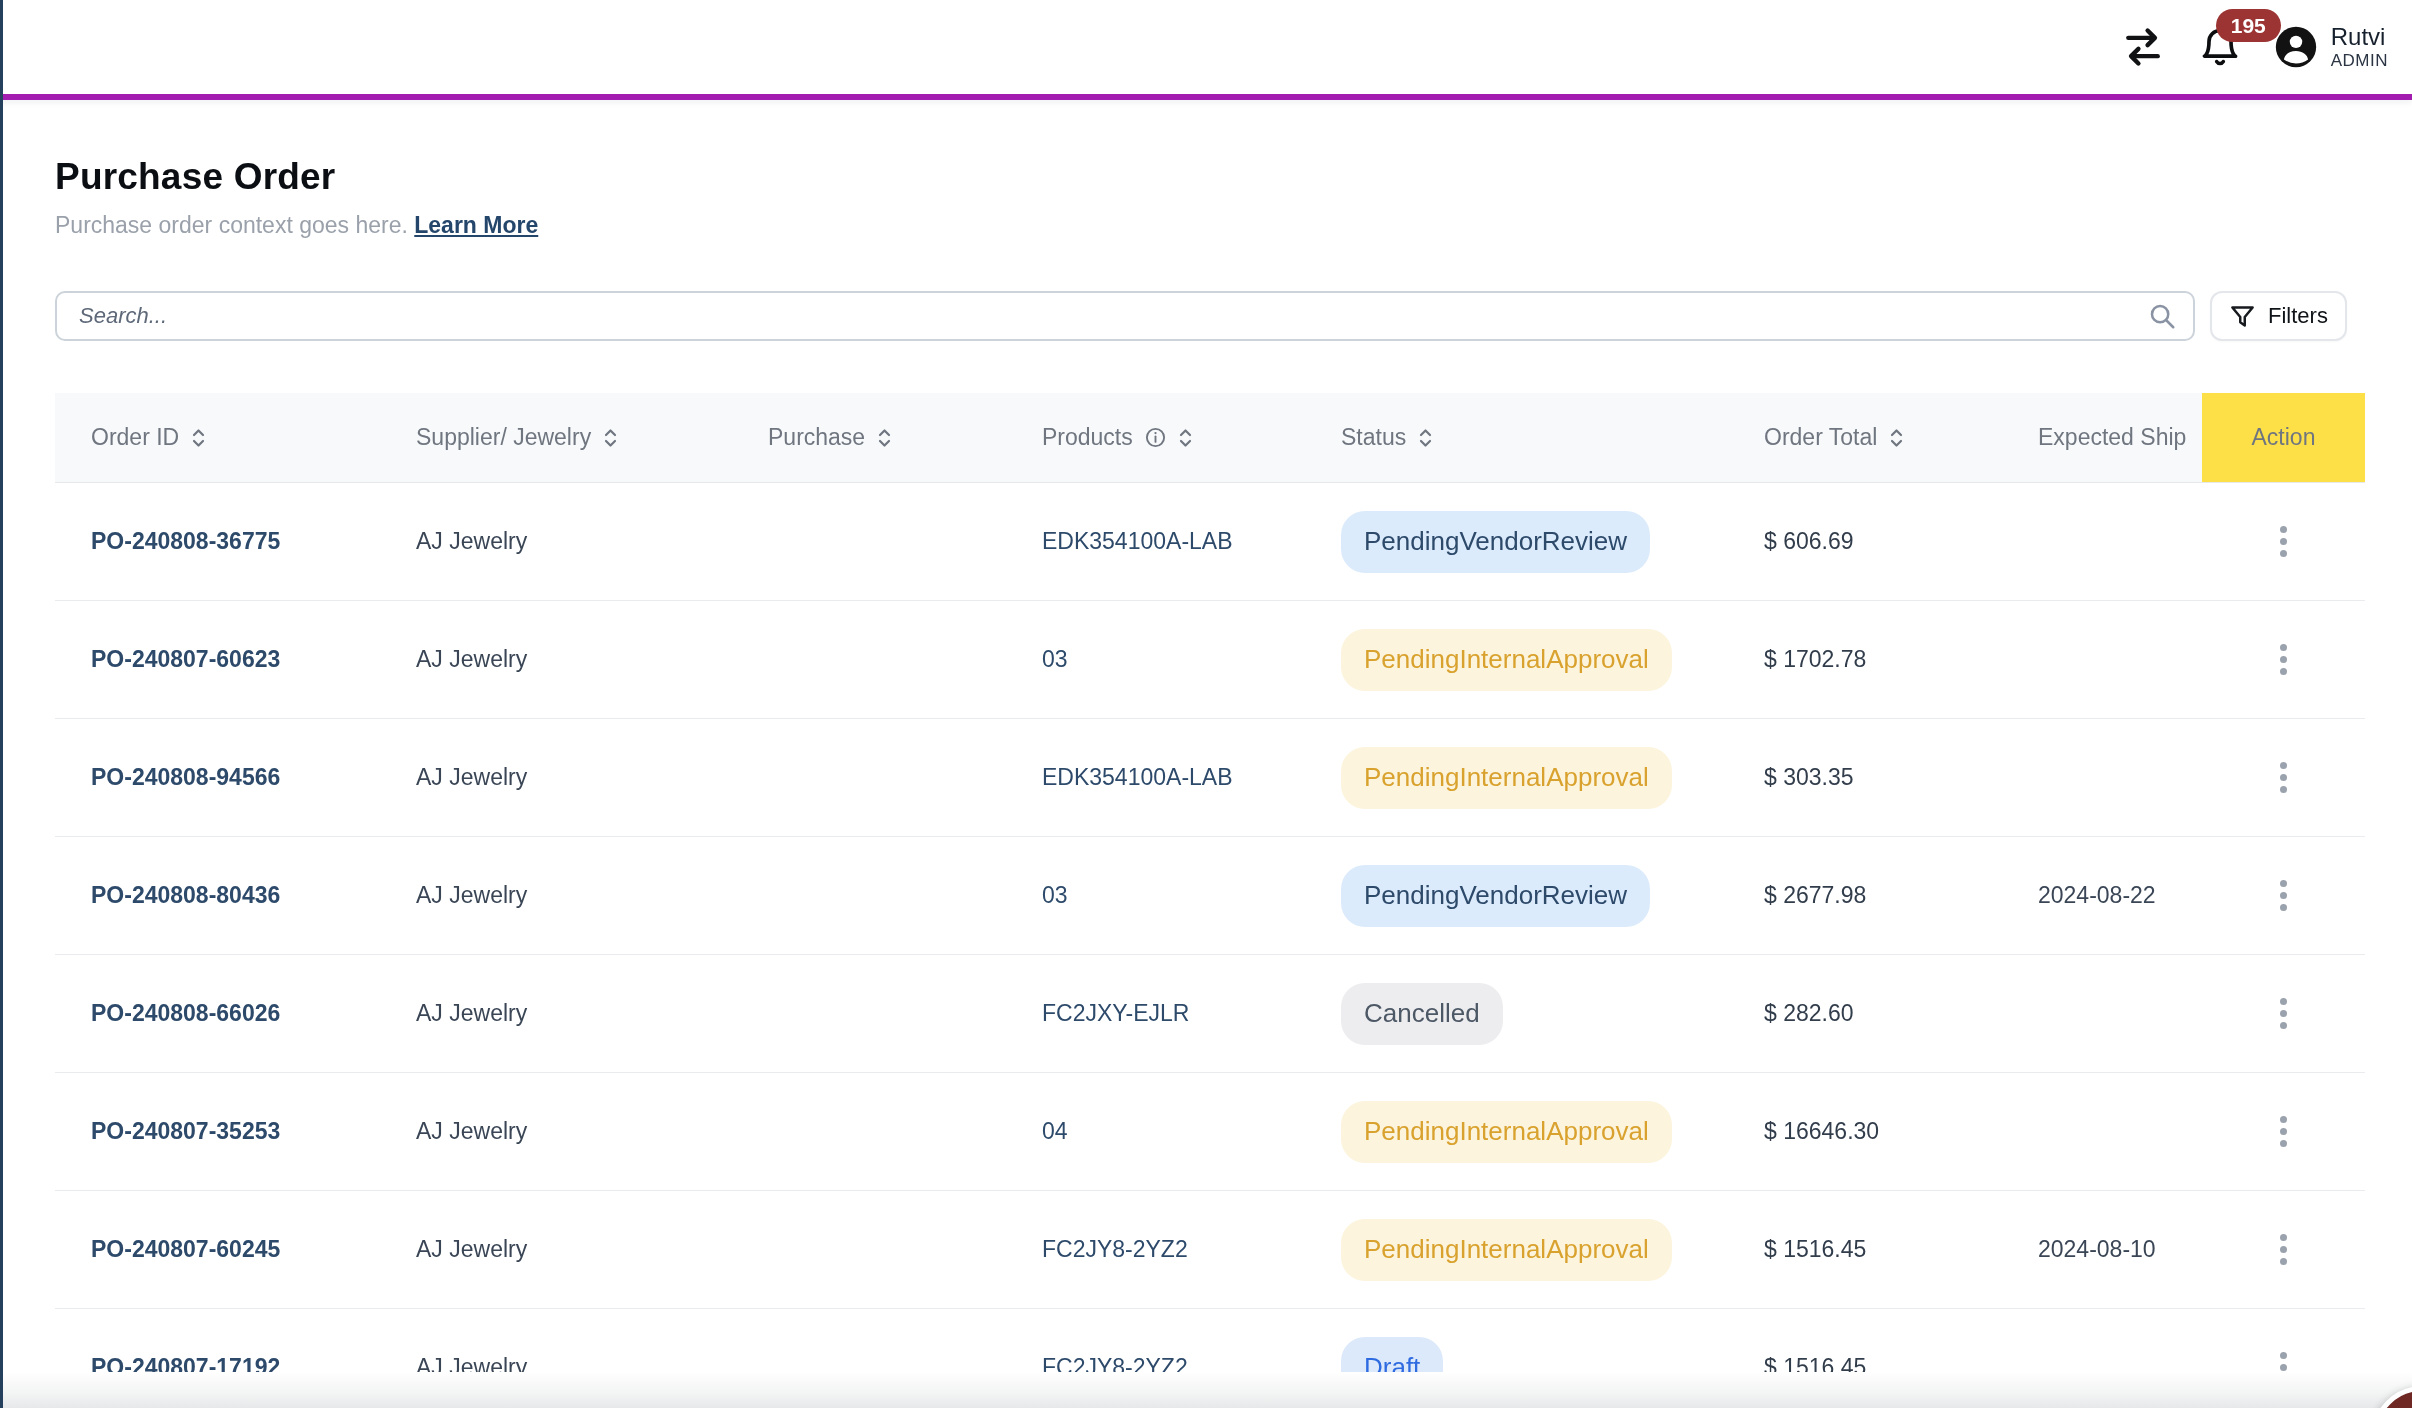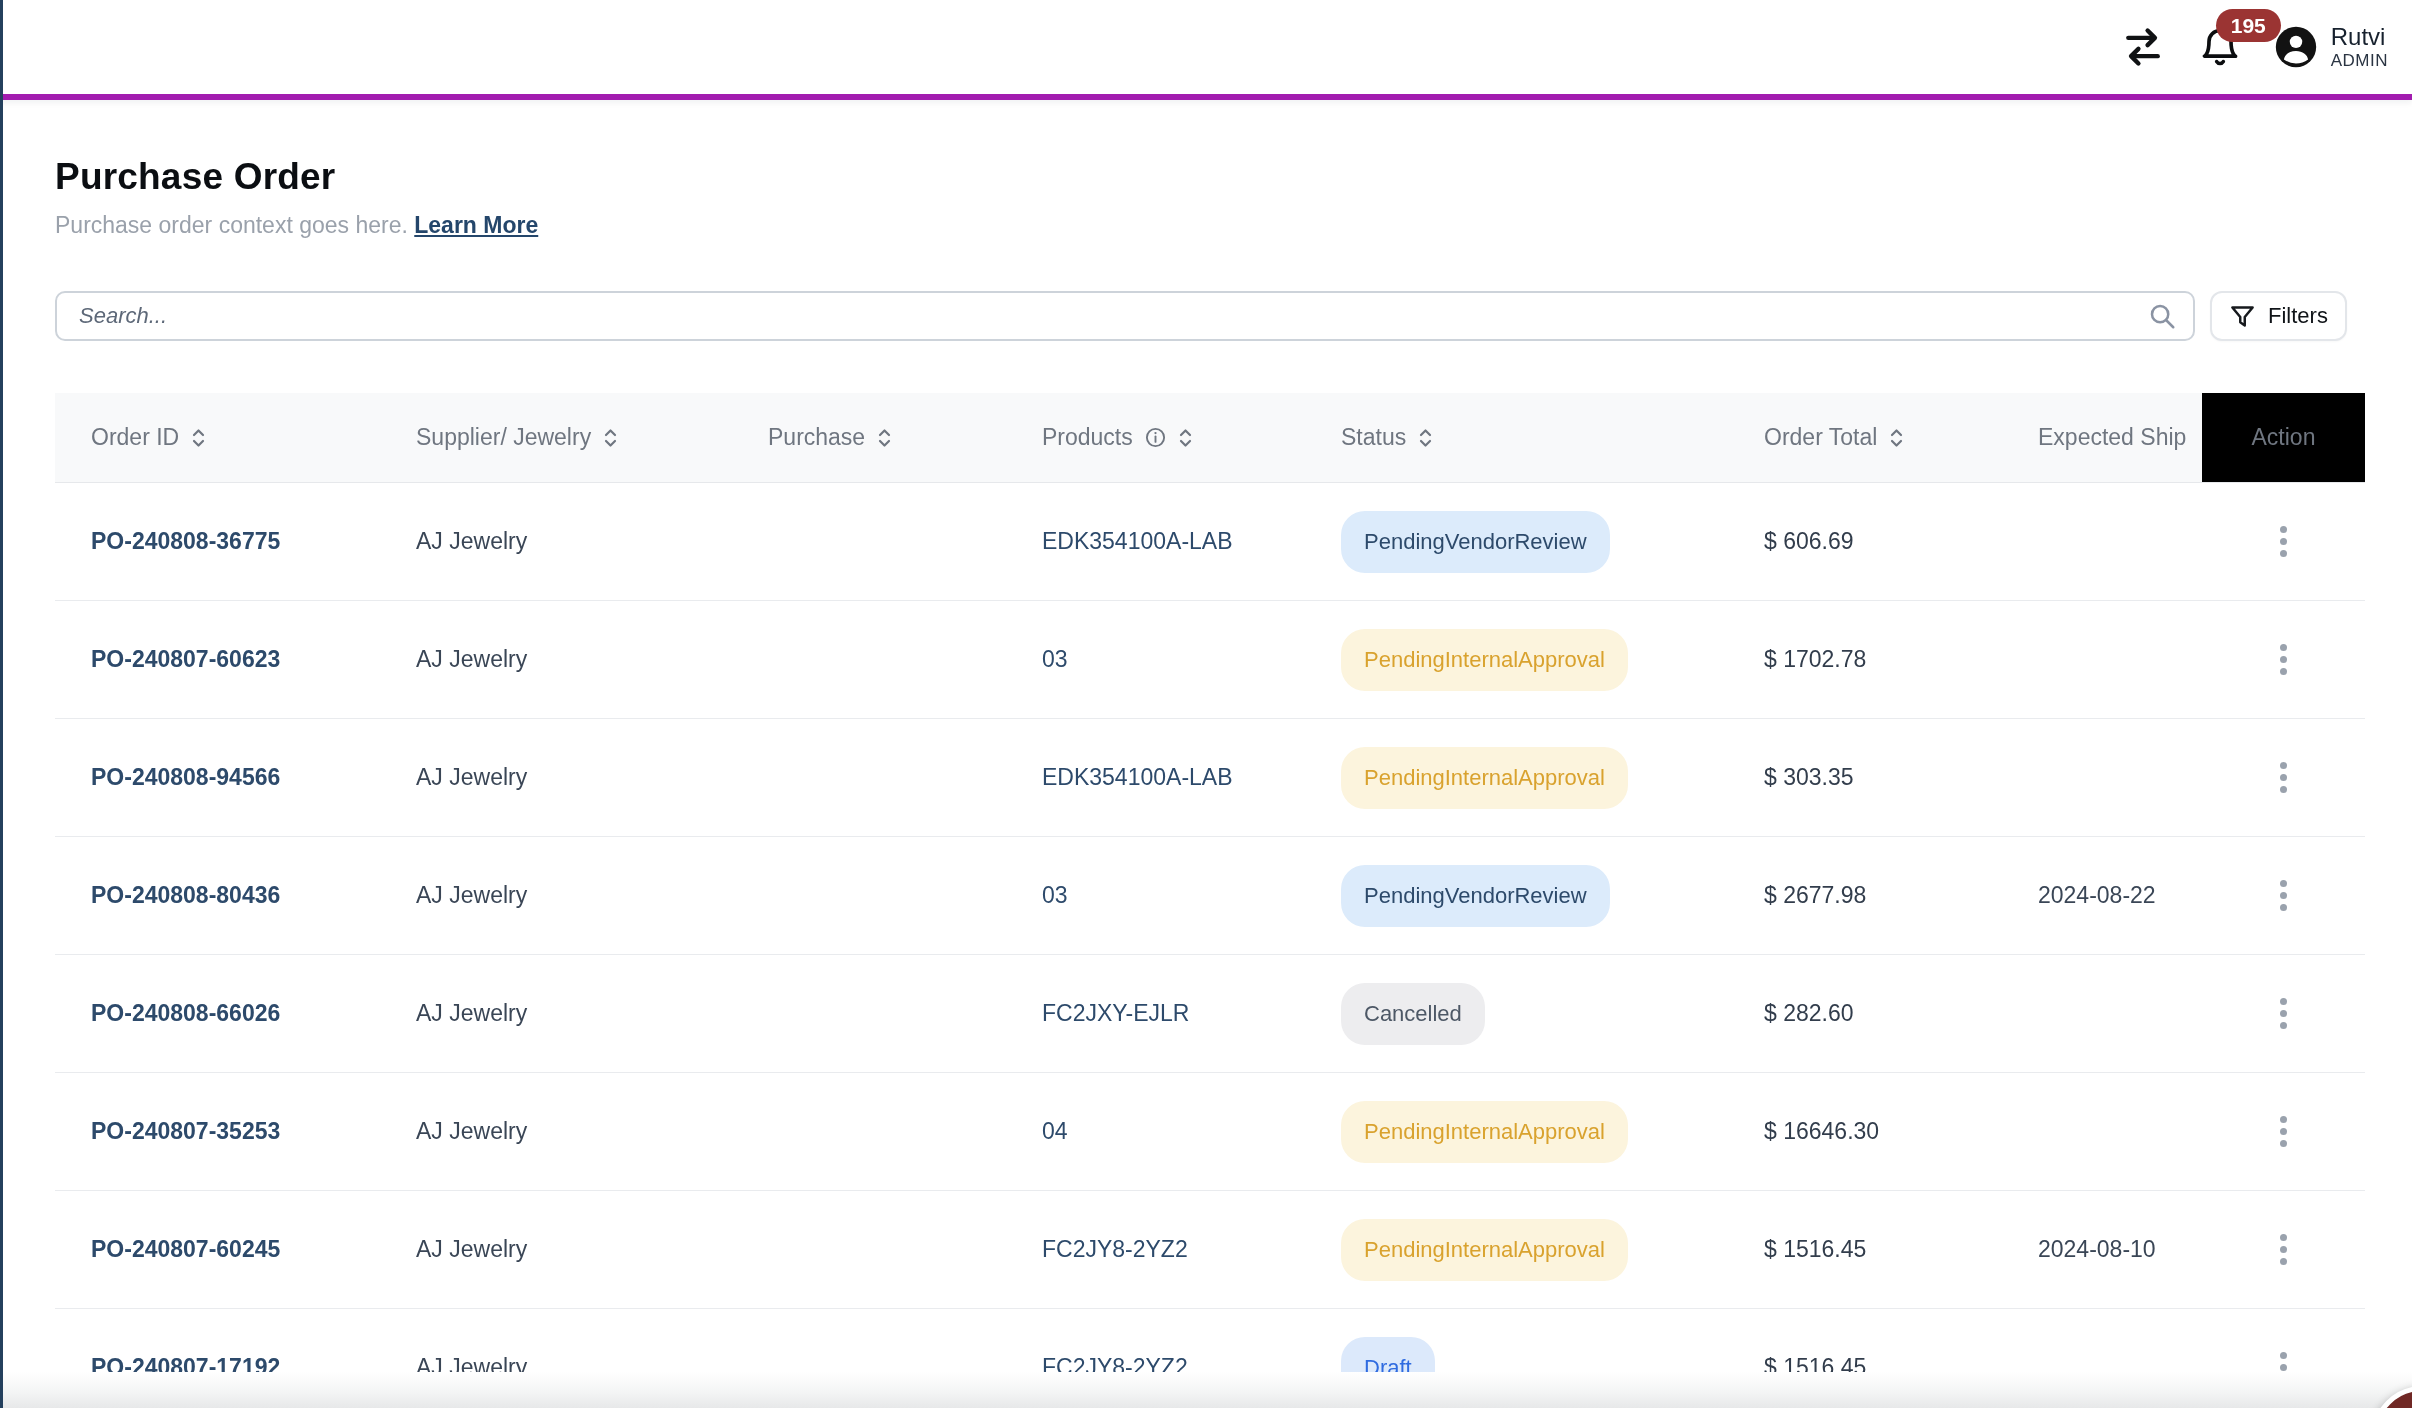--- a/index.html
+++ b/index.html
@@ -41,29 +41,29 @@
                  display:flex; align-items:center; justify-content:center; gap:12px;
                  font-size:22px; color:#101418; font-family:inherit; cursor:pointer;
                  box-shadow:0 1px 2px rgba(0,0,0,.03); }
 
   
   .table { margin-top:52px; width:2310px; }
   .trow { display:grid; grid-template-columns:325px 352px 274px 299px 423px 274px 200px 163px; align-items:center; }
   .thead { height:90px; background:#f8f9fa; border-bottom:1px solid #e6e8eb; }
   .th { display:flex; align-items:center; gap:12px; padding-left:36px;
         font-size:23px; color:#6f7680; height:100%; cursor:pointer; }
-  .th.th-action { background:#000000; padding-left:0; justify-content:center; cursor:default; }
+  .th.th-action { background:#fde047; padding-left:0; justify-content:center; cursor:default; }
   .tr { height:118px; border-bottom:1px solid #e9ebee; background:#fff; }
   .td { padding-left:36px; font-size:23px; color:#3a4656; }
   .td.action { padding-left:0; display:flex; justify-content:center; }
   .po-link { color:#2d4a6b; font-weight:bold; cursor:pointer; text-decoration:none; }
   .product { color:#2d4a6b; }
   .total { color:#323d4c; }
   .badge { display:inline-flex; align-items:center; height:62px; padding:0 23px;
-           border-radius:24px; font-size:22px; white-space:nowrap; }
+           border-radius:24px; font-size:26px; white-space:nowrap; }
   .badge-blue   { background:#dcebfb; color:#2d4a6b; }
   .badge-yellow { background:#fcf4dd; color:#d9a22e; }
   .badge-gray   { background:#ededef; color:#4d5866; }
   .badge-draft  { background:#dce9fb; color:#2f6be0; }
   .kebab { background:none; border:none; display:flex; flex-direction:column; gap:5px; cursor:pointer; padding:10px; }
   .kebab i { width:7px; height:7px; border-radius:50%; background:#9aa2ad; }
 
   
   .left-rail { position:absolute; left:0; top:0; width:3px; height:1408px; background:#24405d; z-index:30; }
   .bottom-fade { position:absolute; left:0; top:1372px; width:2412px; height:36px; z-index:10;

